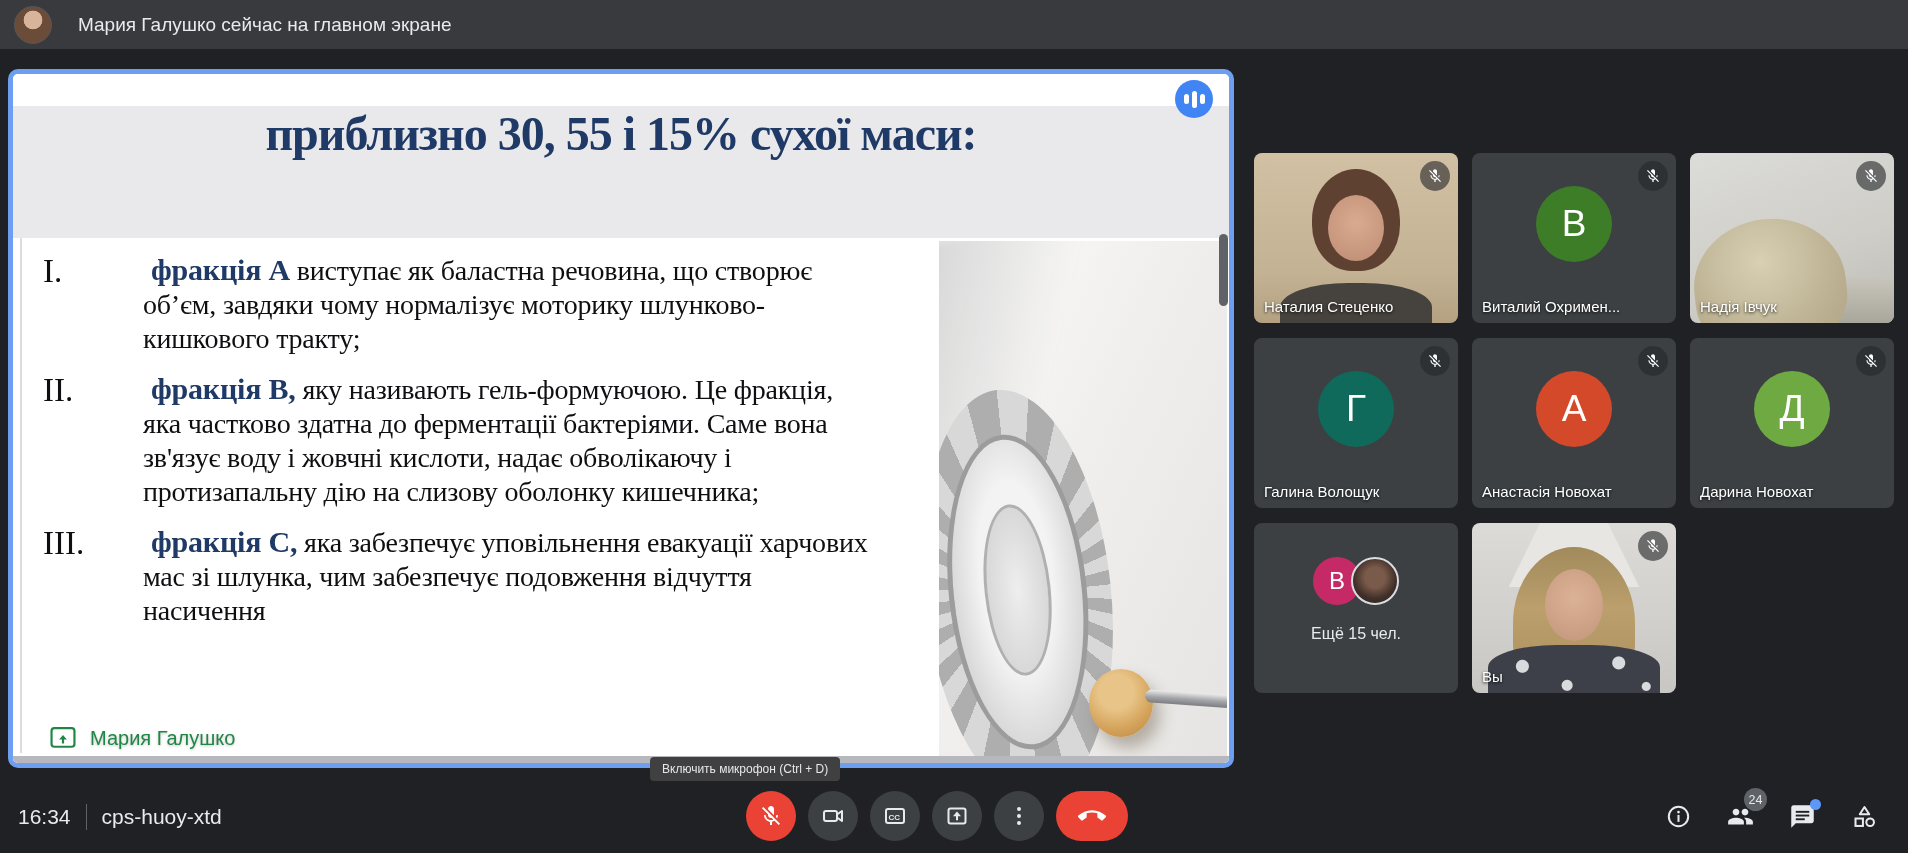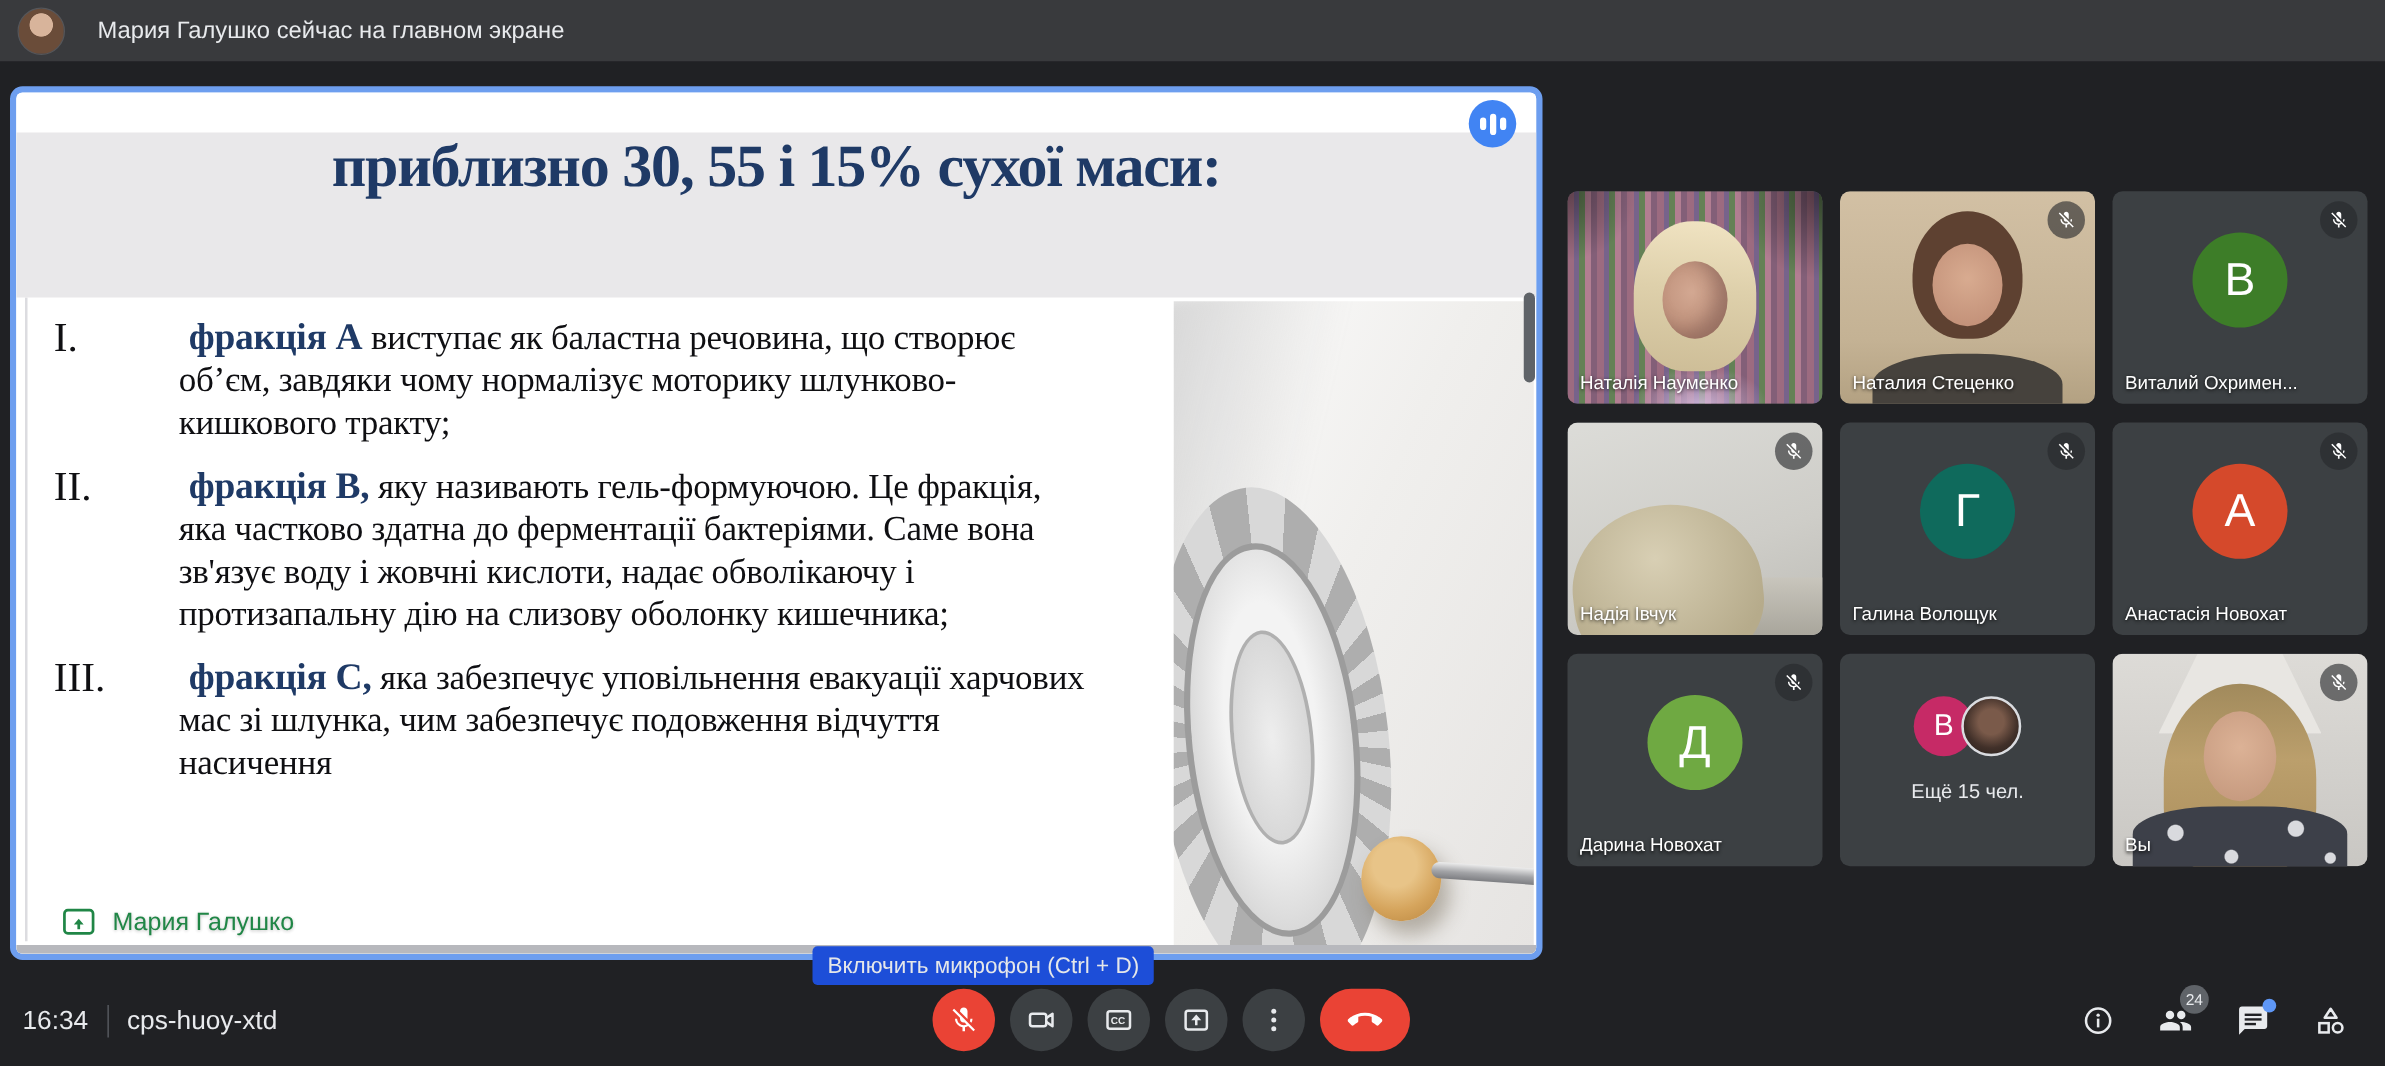--- a/index.html
+++ b/index.html
@@ -118,22 +118,22 @@
   .v9 .face { left:50%; top:46px; transform:translateX(-50%); width:58px; height:72px; border-radius:50%;
       background:radial-gradient(circle at 50% 40%, #dcb296, #c69a7f 85%); }
   .v9 .top { left:50%; bottom:-8px; transform:translateX(-50%); width:172px; height:56px;
       border-radius:40% 40% 0 0; background-color:#3d4049;
       background-image:radial-gradient(circle 7px at 20% 38%, #d9dade 0 6px, transparent 7px),
         radial-gradient(circle 6px at 46% 72%, #d9dade 0 5px, transparent 6px),
         radial-gradient(circle 7px at 76% 32%, #d9dade 0 6px, transparent 7px),
         radial-gradient(circle 5px at 92% 74%, #d9dade 0 4px, transparent 5px); }
 
   
-  .tooltip { position:absolute; left:650px; top:757px; z-index:8; background:#1d4ed8; color:#e5e7e9;
-    font-size:18px; padding:5px 12px; border-radius:4px; white-space:nowrap; }
+  .tooltip { position:absolute; left:650px; top:757px; z-index:8; background:#404040; color:#e5e7e9;
+    font-size:12px; padding:5px 12px; border-radius:4px; white-space:nowrap; }
 
   
   .bottombar { position:absolute; left:0; bottom:0; width:100%; height:73px; background:#202124; }
   .bb-left { position:absolute; left:18px; top:0; bottom:0; display:flex; align-items:center; gap:15px;
     font-size:21px; font-weight:500; color:#e8eaed; }
   .bb-divider { width:1px; height:26px; background:#5f6368; }
   .bb-center { position:absolute; left:746px; top:11px; display:flex; align-items:center; gap:12px; }
   .btn { width:50px; height:50px; border-radius:50%; background:#3c4043; color:#e8eaed;
     display:flex; align-items:center; justify-content:center; cursor:pointer; }
   .btn.red { background:#ea4335; color:#fff; }
@@ -205,27 +205,20 @@
           <rect x="1.5" y="2" width="21" height="17" rx="2.5" fill="none" stroke="currentColor" stroke-width="2"></rect>
           <path d="M11 16v-3.6H8.4L12 8.2l3.6 4.2H13V16z" fill="currentColor"></path>
         </svg>
         <span>Мария Галушко</span>
       </div>
     </div>
   </div>
 
   <div class="tiles">
 
-    <div class="tile">
-      <div class="vid v1">
-          <i class="head"></i>
-          <i class="face"></i>
-        </div>
-      <div class="name">Наталія Науменко</div>
-    </div>
 
     <div class="tile">
       <div class="vid v2">
           <i class="head"></i>
           <i class="face"></i>
           <i class="body"></i>
         </div>
       <div class="chip">
         <svg width="16" height="16" viewBox="0 0 24 24" fill="currentColor">
             <path d="M19 11h-1.7c0 .74-.16 1.43-.43 2.05l1.23 1.23c.56-.98.9-2.09.9-3.28zm-4.02.17c0-.06.02-.11.02-.17V5c0-1.66-1.34-3-3-3S9 3.34 9 5v.18l5.98 5.99zM4.27 3 3 4.27l6.01 6.01V11c0 1.66 1.33 3 2.99 3 .22 0 .44-.03.65-.08l1.66 1.66c-.71.33-1.5.52-2.31.52-2.76 0-5.3-2.1-5.3-5.1H5c0 3.41 2.72 6.23 6 6.72V21h2v-3.28c.91-.13 1.77-.45 2.54-.9L19.73 21 21 19.73 4.27 3z"></path>

